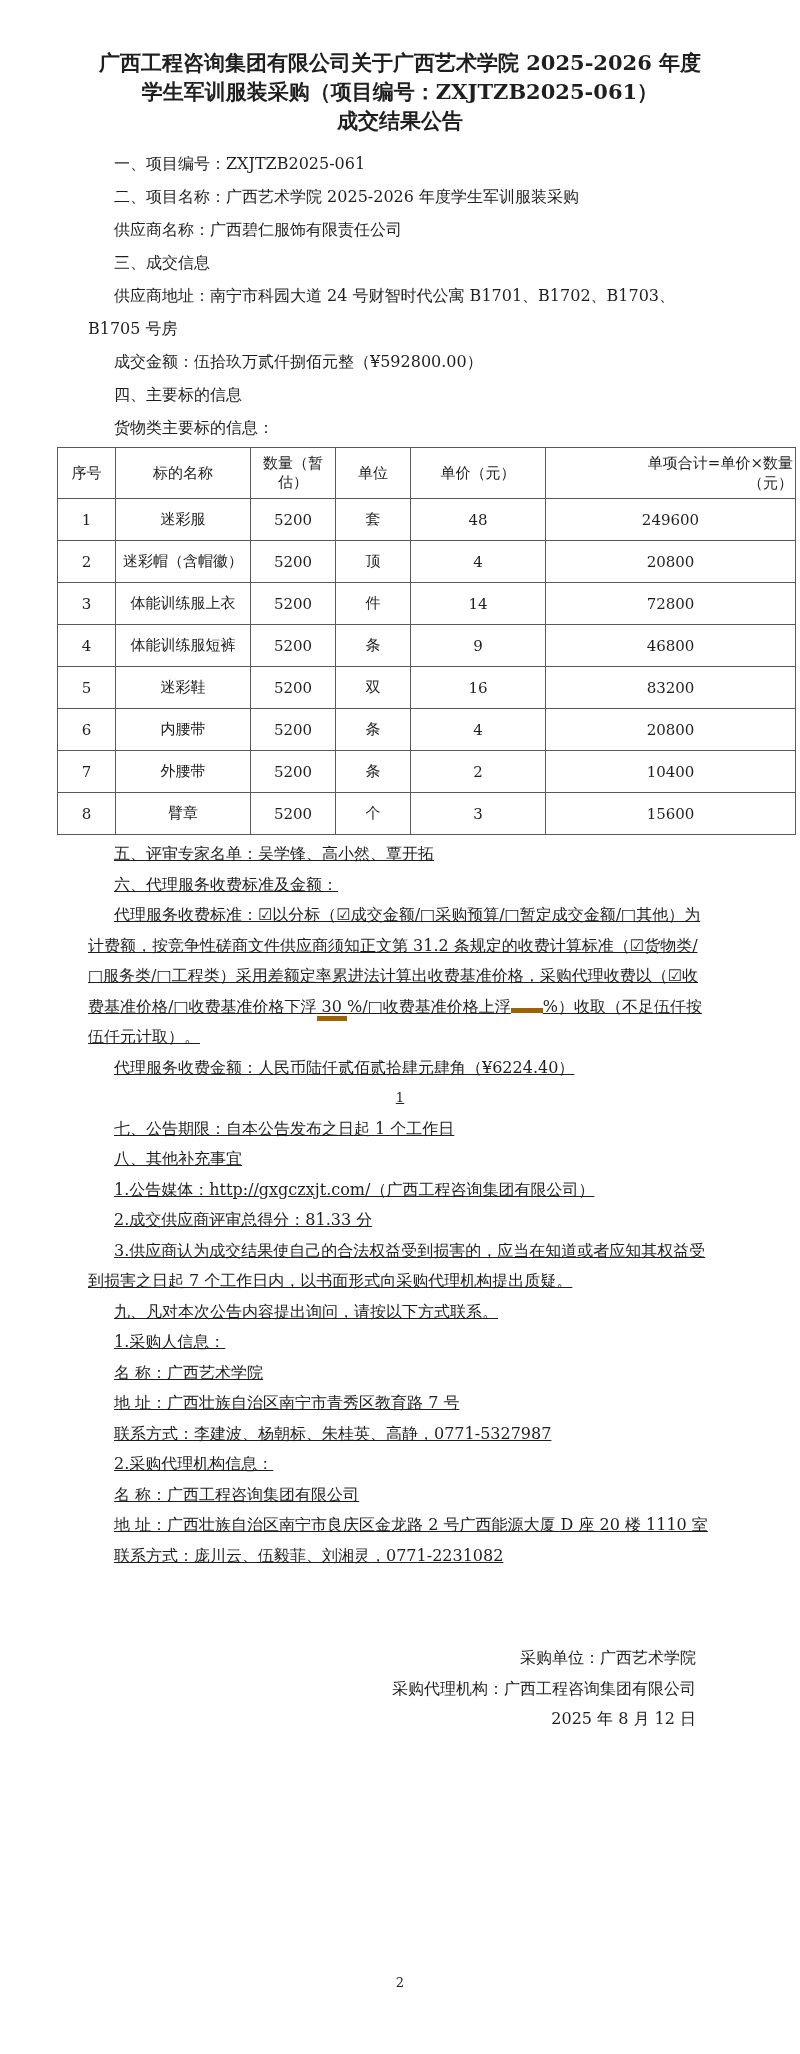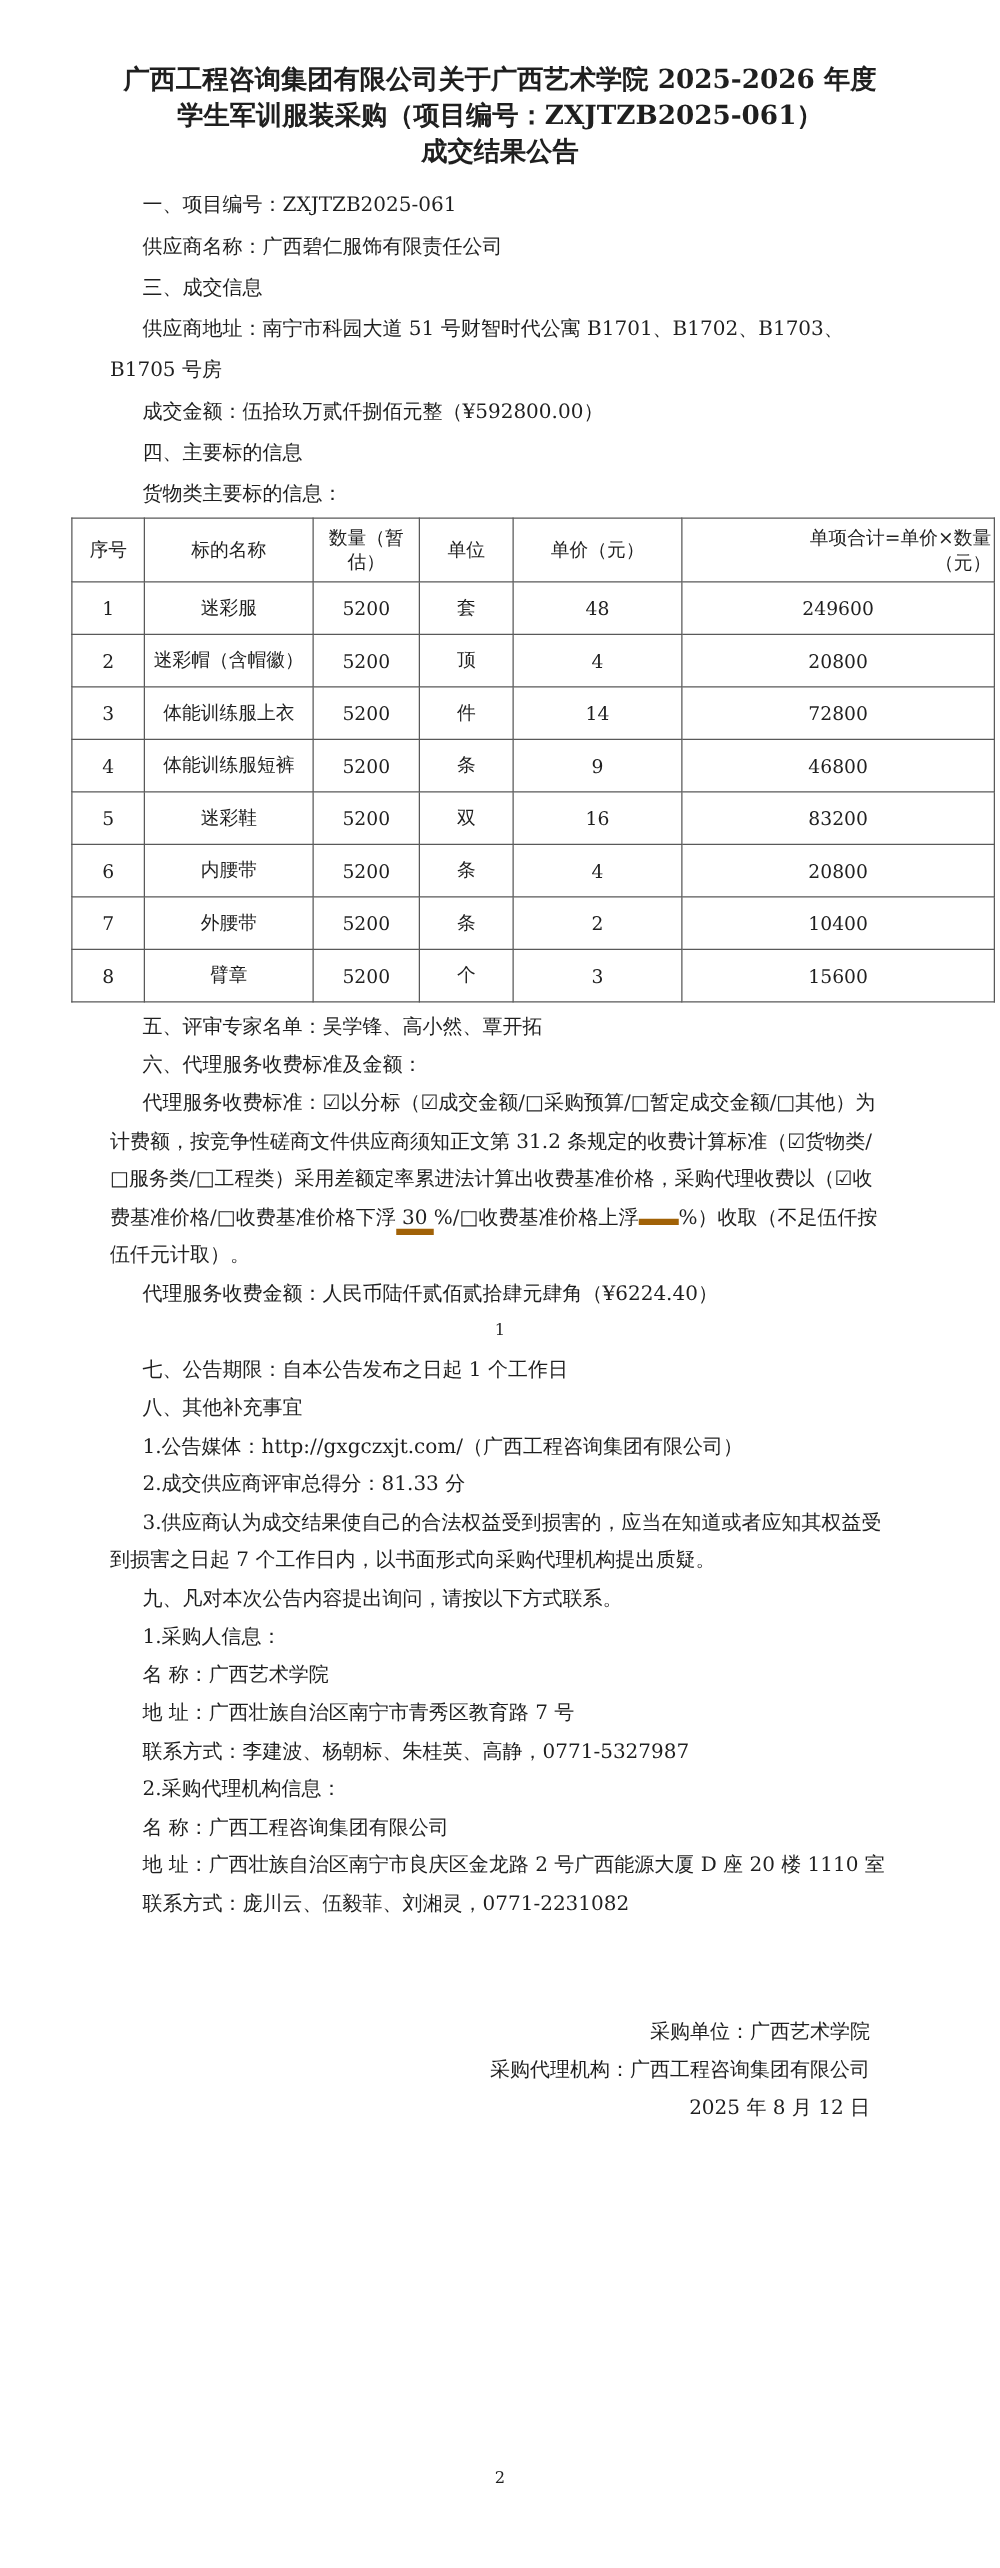--- a/index.html
+++ b/index.html
@@ -5,21 +5,21 @@
   html, body { margin:0; padding:0; }
   body {
     width:800px; height:2054px;
     background:#ffffff; color:#1f1f1f;
     font-family:"DejaVu Serif","Liberation Serif",serif;
   }
   .page { position:relative; width:800px; height:2054px; overflow:hidden; background:#ffffff; }
   .content { padding:48px 88px 0 88px; }
   .title { text-align:center; font-weight:bold; font-size:21px; line-height:29px; margin-bottom:12px; }
   .ln  { margin:0; font-size:16px; line-height:33px; }
-  .ln2 { margin:0; font-size:16px; line-height:30.5px; }
+  .ln2 { margin:0; font-size:16px; line-height:30.5px;text-decoration:underline; }
   .ind { text-indent:26px; }
   .goods-table {
     border-collapse:collapse; table-layout:fixed;
     width:708px; margin-left:-31px; margin-top:3px;
     font-size:15px; text-align:center;
   }
   .goods-table th, .goods-table td {
     border:1px solid #595959; font-weight:normal; padding:0 2px;
     overflow:hidden;
   }
@@ -41,23 +41,24 @@
 <div class="page">
   <div class="content">
 
     <div class="title">
       <div>广西工程咨询集团有限公司关于广西艺术学院 2025-2026 年度</div>
       <div>学生军训服装采购（项目编号：ZXJTZB2025-061）</div>
       <div>成交结果公告</div>
     </div>
 
     <p class="ln ind">一、项目编号：ZXJTZB2025-061</p>
+    <p class="ln ind">二、项目名称：广西艺术学院 2025-2026 年度学生军训服装采购</p>
     <p class="ln ind">供应商名称：广西碧仁服饰有限责任公司</p>
     <p class="ln ind">三、成交信息</p>
-    <p class="ln ind">供应商地址：南宁市科园大道 51 号财智时代公寓 B1701、B1702、B1703、B1705 号房</p>
+    <p class="ln ind">供应商地址：南宁市科园大道 24 号财智时代公寓 B1701、B1702、B1703、B1705 号房</p>
     <p class="ln ind">成交金额：伍拾玖万贰仟捌佰元整（¥592800.00）</p>
     <p class="ln ind">四、主要标的信息</p>
     <p class="ln ind">货物类主要标的信息：</p>
 
     <table class="goods-table">
       <thead>
         <tr>
           <th class="c0">序号</th>
           <th class="c1">标的名称</th>
           <th class="c2">数量（暂估）</th>

